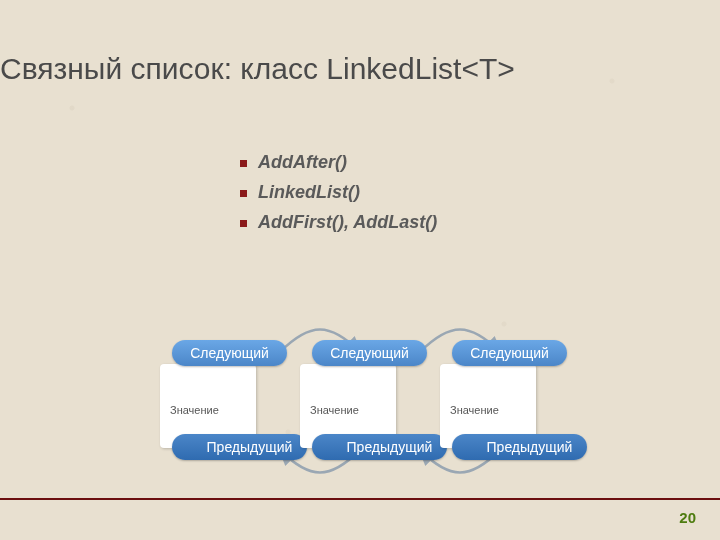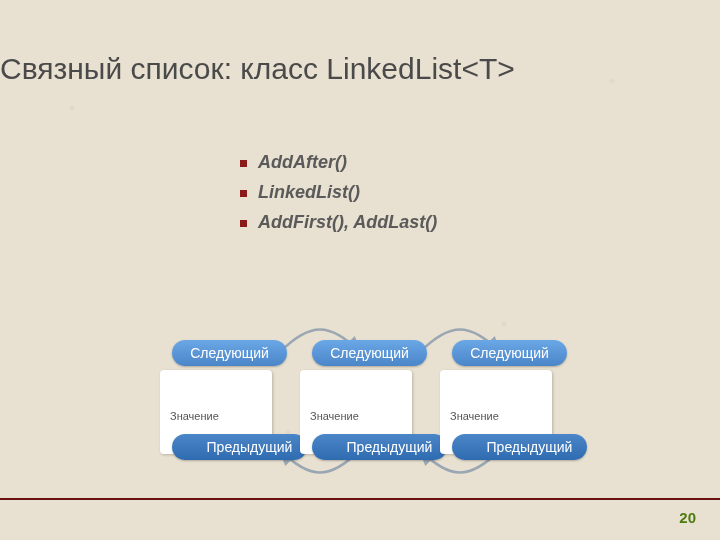--- a/index.html
+++ b/index.html
@@ -91,23 +91,23 @@
     top: 0;
     background: linear-gradient(#6aa7e6, #4b86c8);
   }
   .cap-bot {
     bottom: 0;
     background: linear-gradient(#4b86c8, #2f6bb0);
     padding-left: 20px;
   }
   .body-card {
     position: absolute;
-    top: 30px;
+    top: 24px;
     left: 0;
-    width: 112px;
+    width: 96px;
     height: 84px;
     background: #fff;
     border-radius: 4px;
     box-shadow: 1px 1px 3px rgba(0,0,0,.2);
     color: #555;
     font-size: 11px;
     padding-top: 40px;
     padding-left: 10px;
     box-sizing: border-box;
   }

